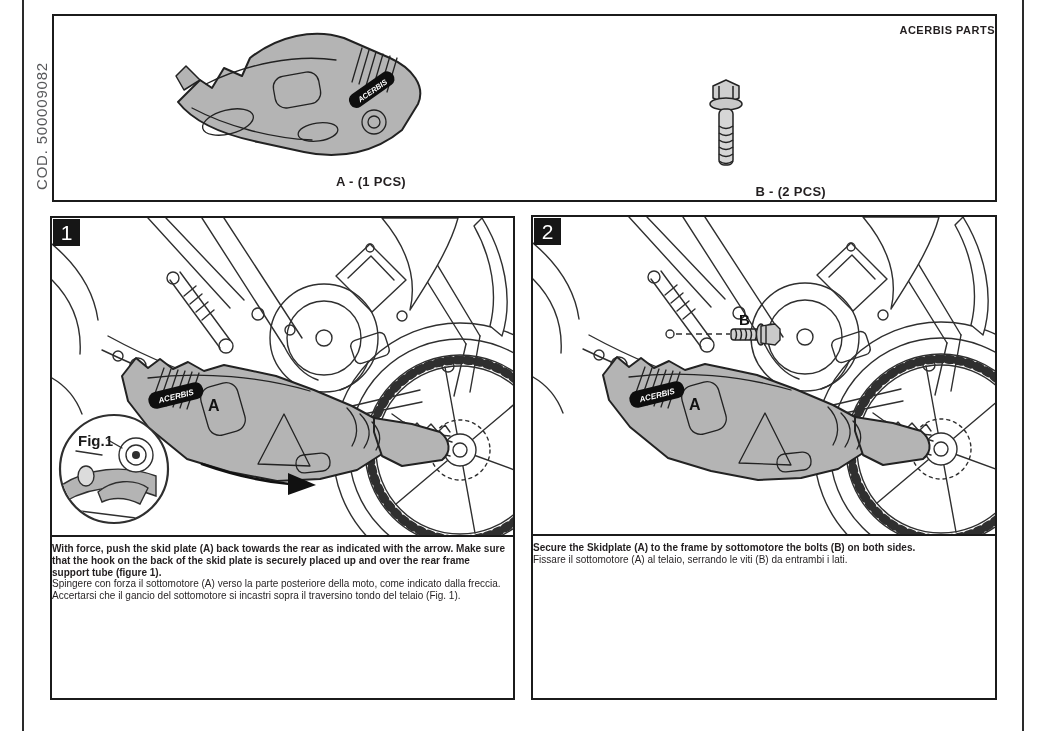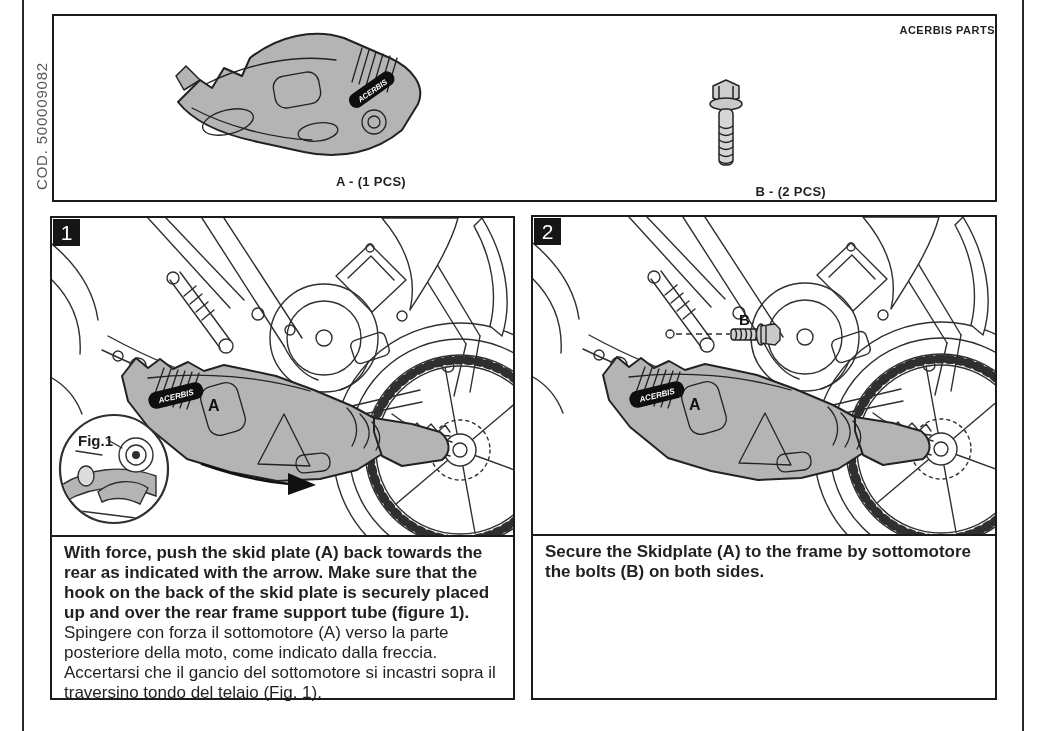--- a/index.html
+++ b/index.html
@@ -39,21 +39,21 @@
   .illust{
     position:relative;height:317px;border-bottom:2px solid #1b1b1b;
     overflow:hidden;
   }
   .step-badge{
     position:absolute;left:1px;top:1px;width:27px;height:27px;
     background:#161616;color:#fff;display:flex;align-items:center;
     justify-content:center;font-size:21px;font-weight:400;z-index:5;
   }
   .panel-text{
-    padding:6px 6px 0 12px;font-size:17px;line-height:1.18;
+    padding:6px 6px 0 0;font-size:10px;line-height:1.18;
   }
   .panel-text .en{font-weight:bold;}
   .panel-text .it{font-weight:normal;}
 </style>
 </head>
 <body>
 
 <svg width="0" height="0" style="position:absolute" aria-hidden="true">
   <defs>
     <g id="g-moto" stroke="#2f2f2f" stroke-width="1.4" fill="none" stroke-linejoin="round" stroke-linecap="round">
@@ -265,14 +265,15 @@
           <ellipse cx="228" cy="117.5" rx="4.5" ry="10.5" fill="#c9c9c9"></ellipse>
           <polygon points="228,109 242,107 247,112 247,123 242,128 228,126" fill="#c9c9c9"></polygon>
           <path d="M233,109 L233,126"></path>
         </g>
         <text x="206" y="108" font-size="15" font-weight="bold" fill="#111">B</text>
       </g>
     </svg>
   </div>
   <div class="panel-text">
     <div class="en">Secure the Skidplate (A) to the frame by sottomotore the bolts (B) on both sides.</div>
+    <div class="it">Fissare il sottomotore (A) al telaio, serrando le viti (B) da entrambi i lati.</div>
   </div>
 </div>
 
 </body></html>

